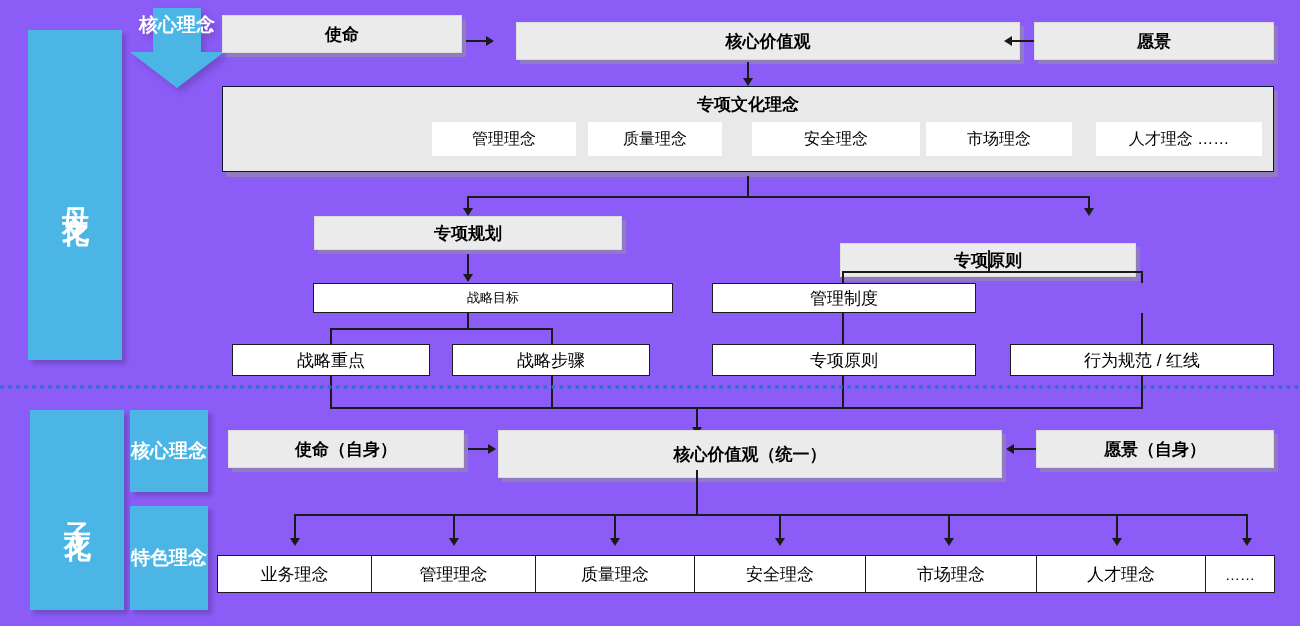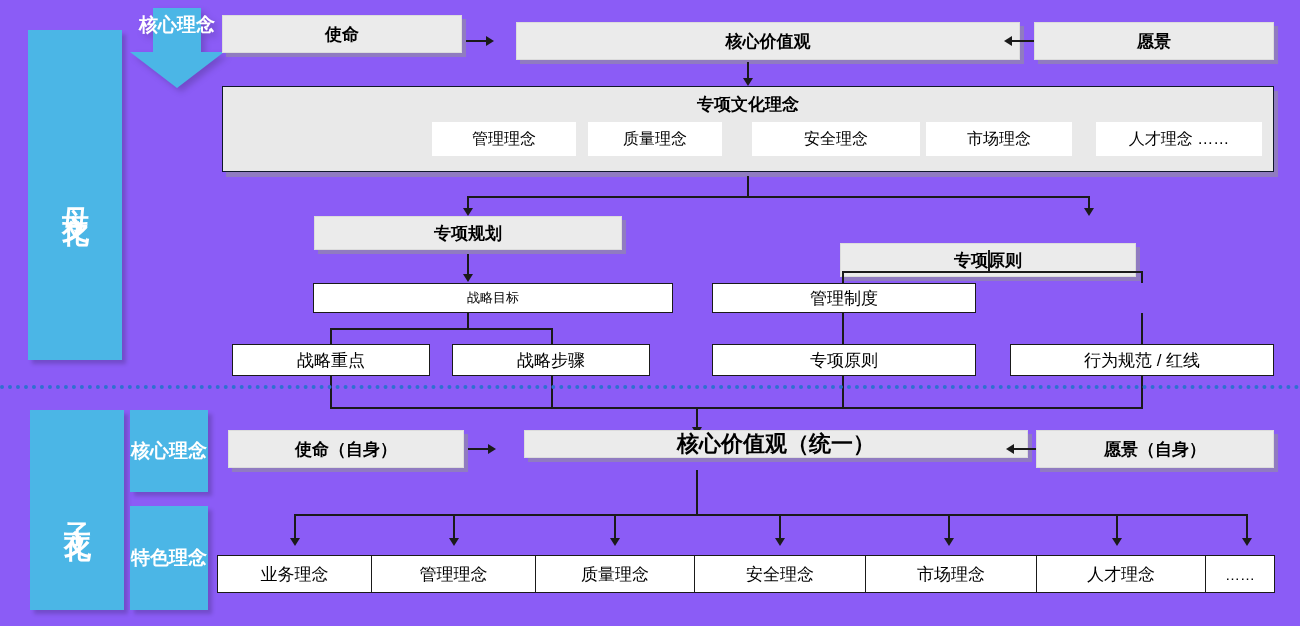--- a/index.html
+++ b/index.html
@@ -178,21 +178,21 @@
   <div class="abs blue" style="left:130px;top:506px;width:78px;height:104px;font-size:19px;">
     <span>特色理念</span>
   </div>
 
   <div class="abs greybox" style="left:228px;top:430px;width:236px;height:38px;font-size:17px;">
     <span>使命（自身）</span>
   </div>
   <div class="abs ln lnh" style="left:468px;top:448px;width:22px;"></div>
   <div class="abs arrowright" style="left:488px;top:444px;"></div>
 
-  <div class="abs greybox" style="left:524px;top:430px;width:504px;height:28px;font-size:22px;">
+  <div class="abs greybox" style="left:498px;top:430px;width:504px;height:48px;font-size:17px;">
     <span>核心价值观（统一）</span>
   </div>
 
   <div class="abs ln lnh" style="left:1012px;top:448px;width:24px;"></div>
   <div class="abs arrowleft" style="left:1006px;top:444px;"></div>
 
   <div class="abs greybox" style="left:1036px;top:430px;width:238px;height:38px;font-size:17px;">
     <span>愿景（自身）</span>
   </div>
 

